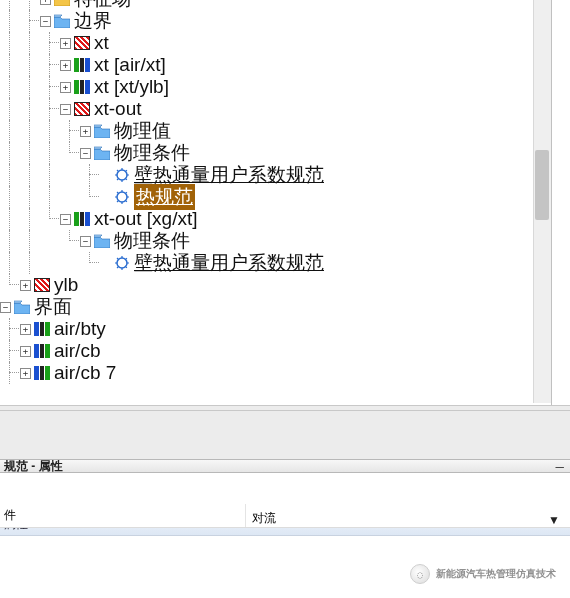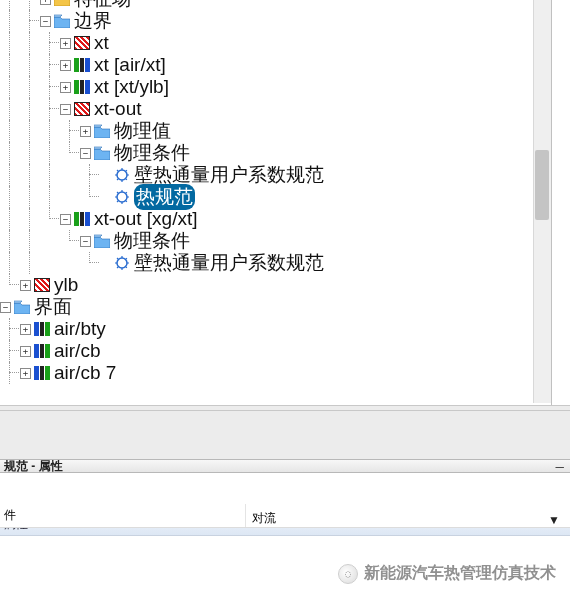--- a/index.html
+++ b/index.html
@@ -20,38 +20,38 @@
   .folder { position: relative; }
   .folder svg { width: 16px; height: 14px; }
   .hatch { width: 16px; height: 14px; background: repeating-linear-gradient(45deg,#e01818 0 2px,#fff 2px 4px); border: 1px solid #222; }
   .bars { display: inline-flex; gap: 1px; width: 16px; height: 14px; align-items: stretch; }
   .bars span { flex: 1; }
   .bars .g { background: #1aa01a; }
   .bars .b { background: #1a50d0; }
   .bars .d { background: #222; }
   .radio-ico svg { width: 16px; height: 16px; }
   .lbl { font-size: 19px; color: #111; }
-  .lbl.link { }
-  .lbl.sel { background: #0369a1; color: #fff; padding: 0 2px; border-radius: 9px; }
+  .lbl.link { text-decoration: underline; }
+  .lbl.sel { background: #a16207; color: #fff; padding: 0 2px; }
   .vscroll { position: absolute; top: 0; right: 0; width: 18px; height: 403px; background: #efefef; border-left: 1px solid #d8d8d8; }
   .vthumb { position: absolute; right: 2px; width: 14px; background: #c4c4c4; border-radius: 2px; }
   .hsplit { position: absolute; top: 405px; left: 0; width: 570px; height: 6px; background: #ececec; border-top: 1px solid #c8c8c8; border-bottom: 1px solid #c8c8c8; }
   .mid-gap { position: absolute; top: 411px; left: 0; width: 570px; height: 48px; background: #ececec; }
   .panel-tab { position: absolute; top: 459px; left: 0; width: 570px; height: 14px; background: linear-gradient(#f7f7f7,#e6e6e6); border-top: 1px solid #b8b8b8; border-bottom: 1px solid #b8b8b8; display: flex; align-items: center; padding-left: 4px; }
   .panel-tab .title { font-weight: bold; font-size: 12px; color: #222; }
   .panel-tab .btns { margin-left: auto; margin-right: 6px; display: flex; gap: 8px; }
   .panel-tab .btns span { font-family: monospace; font-size: 14px; color: #444; cursor: pointer; }
   .subhead { position: absolute; top: 482px; left: 0; width: 570px; height: 22px; background: linear-gradient(#eef4fb,#dde7f4); border-bottom: 1px solid #c8d2e0; display: flex; align-items: center; padding-left: 4px; font-size: 12px; color: #223; margin-top: 32px; }
   .prop-row { position: absolute; top: 504px; left: 0; width: 570px; height: 24px; border-bottom: 1px solid #dcdcdc; display: flex; align-items: center; background: #fff; }
   .prop-row .k { width: 246px; padding-left: 4px; border-right: 1px solid #e4e4e4; height: 100%; display: flex; align-items: center; }
   .prop-row .v { flex: 1; padding-left: 6px; height: 100%; display: flex; align-items: flex-end; }
   .prop-row .dd { margin-left: auto; margin-right: 10px; font-size: 12px; color: #222; cursor: pointer; }
   .watermark { position: absolute; bottom: 14px; right: 14px; display: flex; align-items: center; gap: 6px; opacity: 0.72; }
   .watermark .wc { width: 20px; height: 20px; border-radius: 50%; background: radial-gradient(circle at 40% 40%,#fff,#dcdcdc 70%); border: 1px solid #bbb; display: flex; align-items: center; justify-content: center; font-size: 10px; color: #555; font-family: monospace; }
-  .watermark .wt { font-size: 16px; color: #666; font-weight: bold; }
+  .watermark .wt { font-size: 10px; color: #666; font-weight: bold; }
 </style>
 </head>
 <body>
 
 <div class="root">
 
   <div class="tree-panel">
     <div class="tree">
 
       <div class="row" style="margin-top:-12px">

